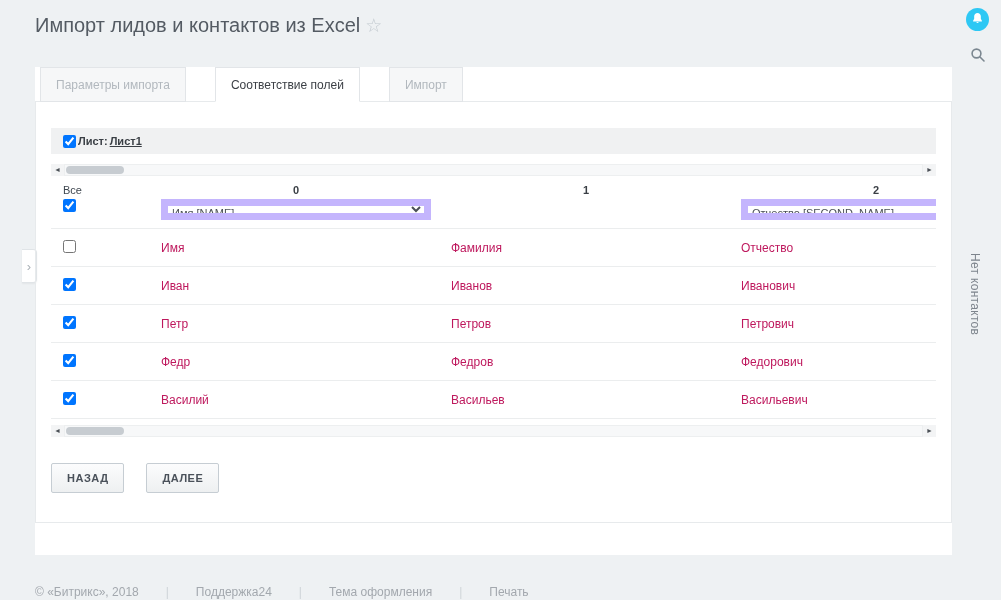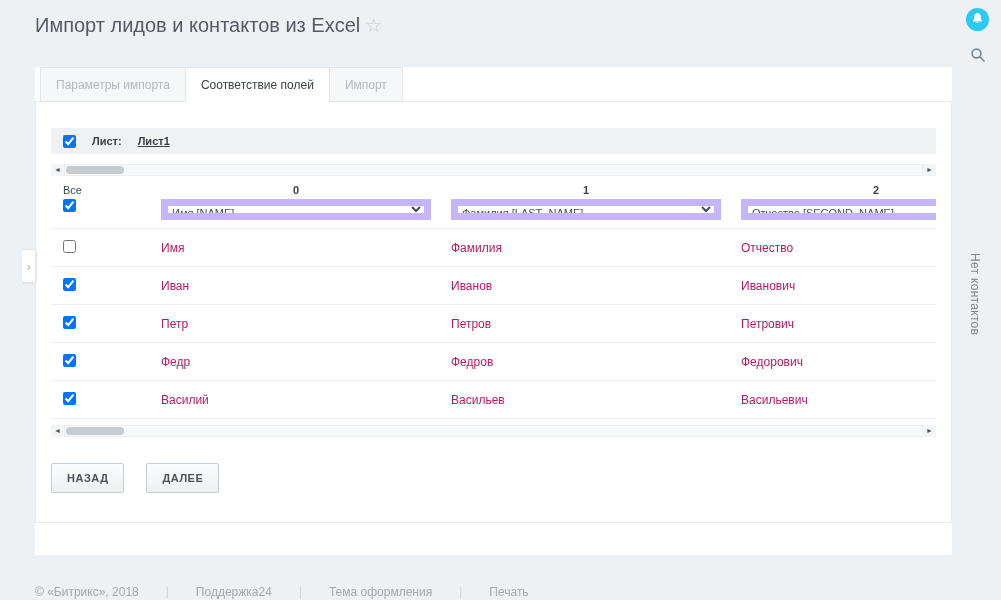--- a/index.html
+++ b/index.html
@@ -22,40 +22,40 @@
     width:23px; height:23px; border-radius:50%;
     background:#2ec8f4;
     display:flex; align-items:center; justify-content:center;
     cursor:pointer;
   }
   .search-btn { position:absolute; top:47px; right:15px; width:16px; height:16px; cursor:pointer; }
 
   
   .main-card { background:#fff; margin:0 49px 0 35px; padding-bottom:32px; }
 
-  .tabs { display:flex; padding-left:5px; position:relative; z-index:2; }
+  .tabs { display:flex; padding-left:5px; position:relative; z-index:2;gap:30px; }
   .tab {
     font-size:12px; padding:10px 15px 9px;
     border:1px solid #e2e5e8; margin-right:-1px; margin-bottom:-1px;
     background:#f6f7f8; color:#b2b8be; cursor:pointer; white-space:nowrap;
   }
   .tab.active { background:#fff; color:#3c4046; border-bottom:1px solid #fff; }
 
   .content {
     border:1px solid #e7eaec;
     padding:26px 15px 29px;
     position:relative; z-index:1;
   }
 
   
   .sheet-bar {
     background:#f0f1f2;
     padding:6px 12px;
     font-size:11px; font-weight:bold; color:#3a3f45;
-    display:flex; align-items:center; gap:16px;
+    display:flex; align-items:center; gap:2px;
     height:26px;
   }
   .sheet-link { color:#3a3f45; text-decoration:underline; cursor:pointer; }
 
   
   .hscroll { display:flex; align-items:center; height:12px; margin-top:10px; }
   .hscroll.bottom { margin-top:6px; }
   .hs-arrow {
     width:13px; height:12px; font-size:7px; line-height:12px; text-align:center;
     color:#4a4f55; background:#f3f4f5; cursor:pointer; user-select:none; flex:0 0 auto;
@@ -174,23 +174,20 @@
             <input type="checkbox" checked="" style="">
           </div>
           <div class="th-col">
             <div class="col-num">0</div>
             <select class="field-select">
               <option>Имя [NAME]</option>
             </select>
           </div>
           <div class="th-col">
             <div class="col-num">1</div>
-            <select class="field-select">
-              <option>Фамилия [LAST_NAME]</option>
-            </select>
           </div>
           <div class="th-col">
             <div class="col-num">2</div>
             <select class="field-select">
               <option>Отчество [SECOND_NAME]</option>
             </select>
           </div>
         </div>
 
         <div class="trow">

